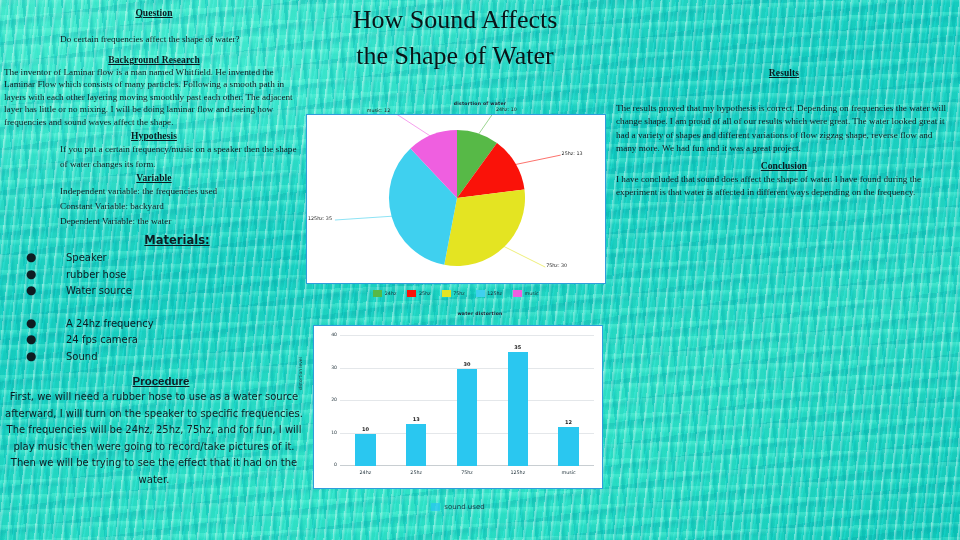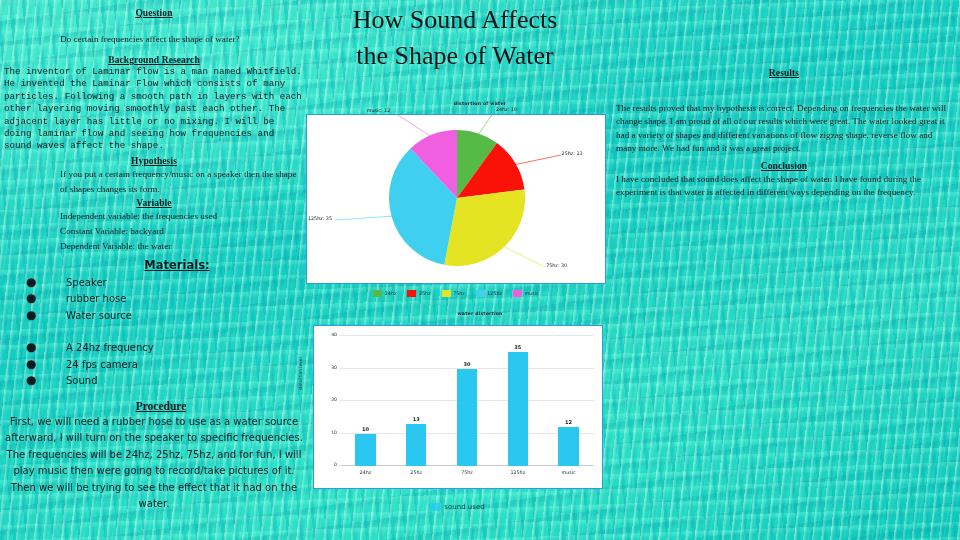--- a/index.html
+++ b/index.html
@@ -41,42 +41,42 @@
   }
   .body-txt{
     color:#111b20;font-size:9.2px;line-height:12.4px;
   }
 
   
   #left{left:4px;top:8px;width:300px;}
   #q-title{margin-bottom:14px;}
   #q-text{margin-left:56px;line-height:15px;}
   #bg-title{margin:8px 0 0 0;}
-  #bg-text{margin-top:1px;font-family:Liberation Mono, monospace;}
+  #bg-text{margin-top:1px;}
   #hy-title{margin-top:3px;}
   #hy-text{margin-left:56px;line-height:15px;margin-top:1px;}
   #var-title{margin-top:1px;}
   #var-list{margin-left:56px;line-height:15px;margin-top:1px;}
 
   
   .comic{
     font-family:"DejaVu Sans", sans-serif;
     color:#0e1c22;font-size:10px;line-height:16.5px;
   }
   #mat-title{
     font-family:"DejaVu Sans",sans-serif;font-size:11.5px;font-weight:bold;
     text-decoration:underline;color:#0e1c22;text-align:center;margin-top:4px;
     padding-left:46px;
   }
   ul.mats{list-style:none;margin:3px 0 0 0;padding:0;}
   ul.mats li{position:relative;padding-left:62px;line-height:16.5px;}
   ul.mats li .bul{position:absolute;left:22px;top:-1px;font-size:12px;}
   ul.mats li.gap{height:16px;}
   #proc-title{
-    font-family:Liberation Serif, serif;font-size:11.5px;font-weight:bold;
+    font-family:Liberation Sans, sans-serif;font-size:11.5px;font-weight:bold;
     text-decoration:underline;color:#0e1c22;text-align:center;margin-top:10px;
     padding-left:14px;
   }
   #proc-text{margin-top:2px;line-height:16.5px;text-align:center;}
 
   
   #poster-title{
     position:absolute;left:305px;top:2px;width:300px;
     font-family:"Liberation Serif",serif;font-size:26px;line-height:36px;
     color:#0a1417;text-align:center;
@@ -159,21 +159,21 @@
   </div>
 
   <div class="col" id="left">
     <div class="hdr" id="q-title">Question</div>
     <div class="body-txt" id="q-text">Do certain frequencies affect the shape of water?</div>
 
     <div class="hdr" id="bg-title">Background Research</div>
     <div class="body-txt" id="bg-text">The inventor of Laminar flow is a man named Whitfield. He invented the Laminar Flow which consists of many particles. Following a smooth path in layers with each other layering moving smoothly past each other. The adjacent layer has little or no mixing. I will be doing laminar flow and seeing how frequencies and sound waves affect the shape.</div>
 
     <div class="hdr" id="hy-title">Hypothesis</div>
-    <div class="body-txt" id="hy-text">If you put a certain frequency/music on a speaker then the shape of shapes changes its form.</div>
+    <div class="body-txt" id="hy-text">If you put a certain frequency/music on a speaker then the shape of water changes its form.</div>
 
     <div class="hdr" id="var-title">Variable</div>
     <div class="body-txt" id="var-list">
       <div>Independent variable: the frequencies used</div>
       <div>Constant Variable: backyard</div>
       <div>Dependent Variable:  the water</div>
     </div>
 
     <div id="mat-title">Materials:</div>
     <ul class="mats comic">

